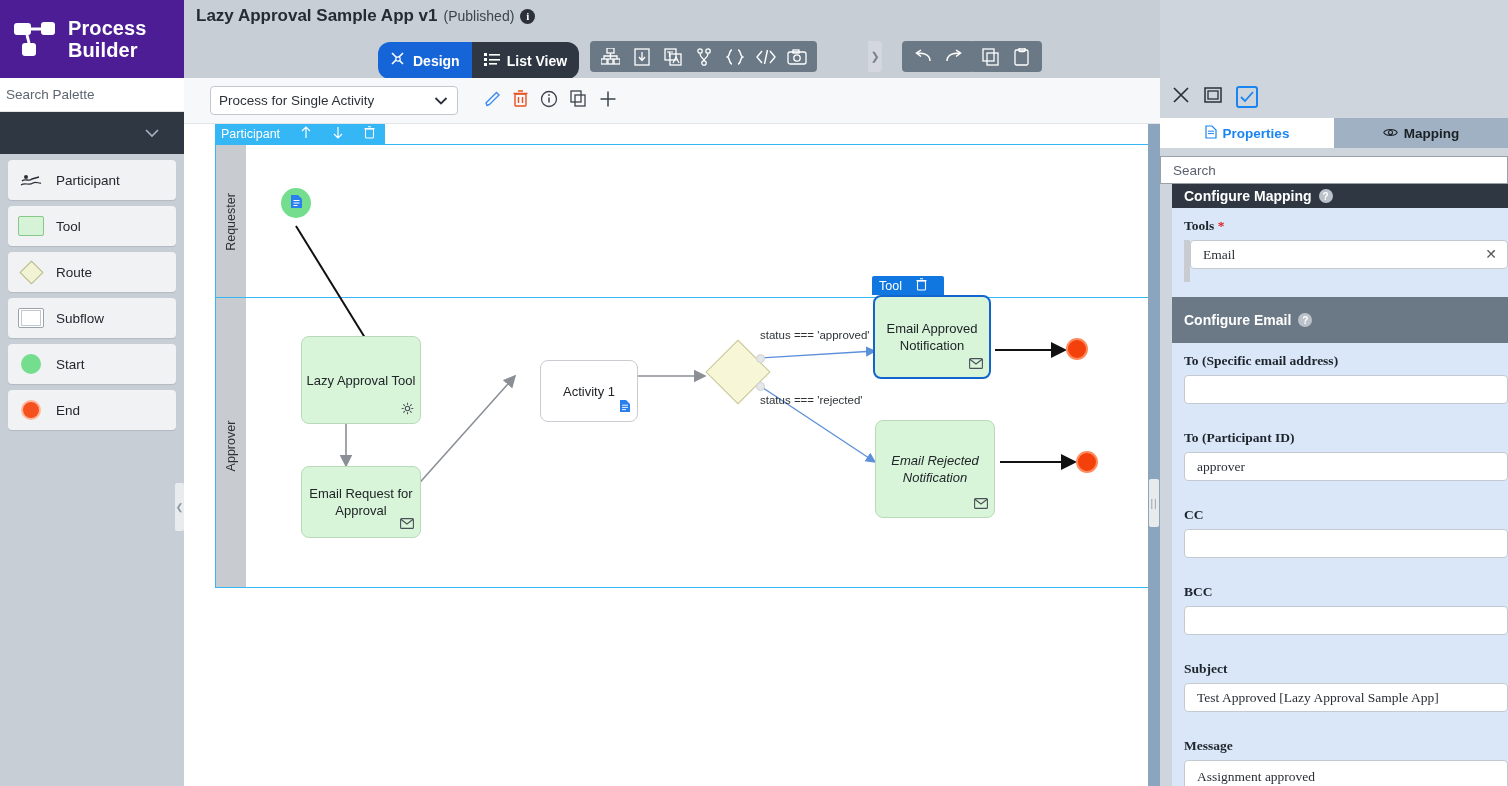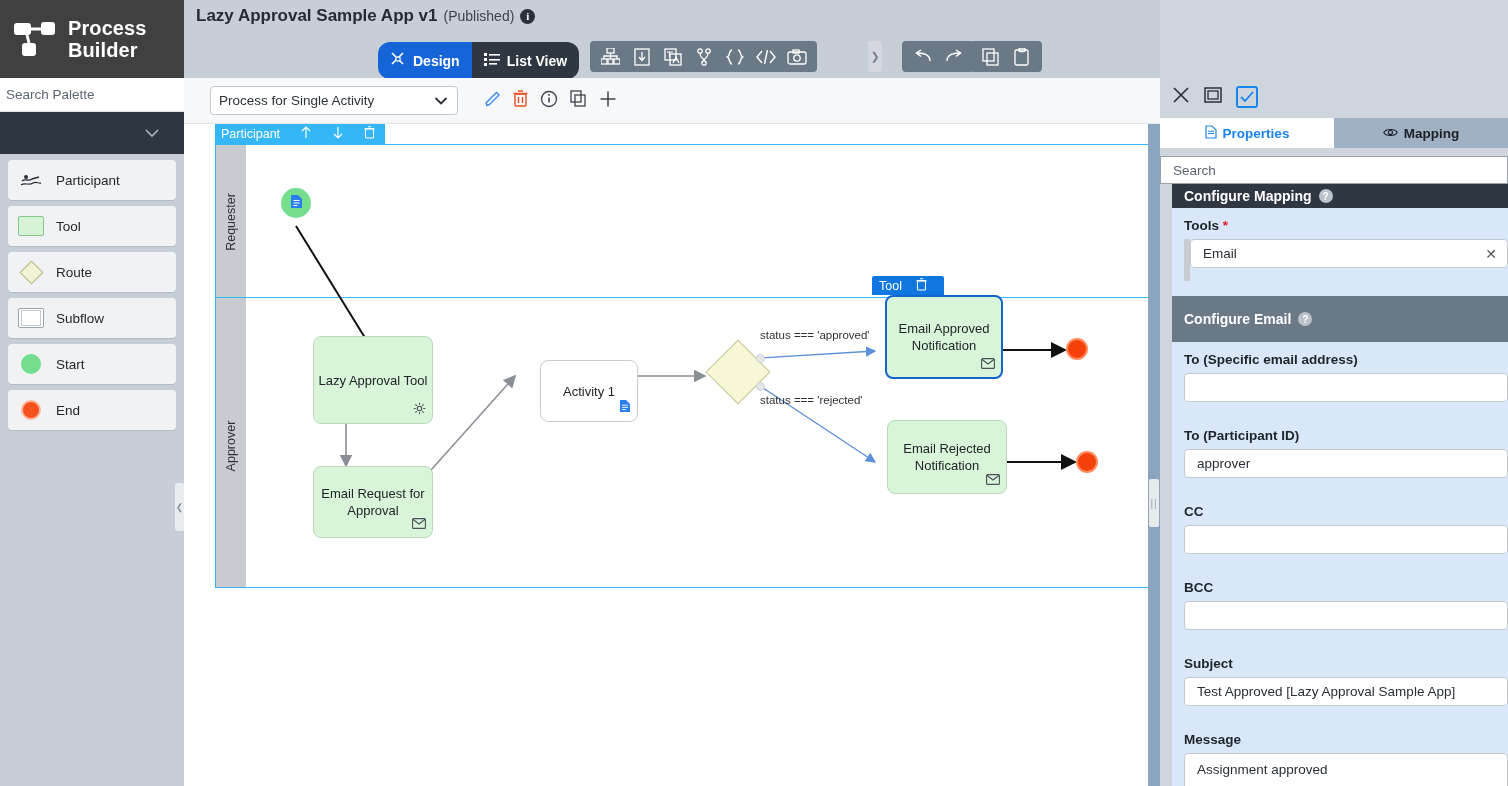--- a/index.html
+++ b/index.html
@@ -12,21 +12,21 @@
     background: #ffffff;
   }
   .app { position: relative; width: 1508px; height: 786px; }
 
   
   .sidebar {
     position: absolute; left: 0; top: 0; width: 184px; height: 786px;
     background: #c7ced6;
   }
   .brand {
-    height: 78px; background: #404040; display: flex; align-items: center;
+    height: 78px; background: #4c1d95; display: flex; align-items: center;
     padding-left: 12px; gap: 10px;
   }
   .brand-logo { width: 46px; height: 44px; flex: 0 0 auto; }
   .brand-text {
     color: #ffffff; font-size: 20px; font-weight: bold; line-height: 22px;
     letter-spacing: .1px;
   }
   .palette-search {
     height: 34px; background: #ffffff; display: flex; align-items: center;
     padding-left: 6px; border-bottom: 1px solid #e3e3e3;
@@ -151,21 +151,21 @@
   .lane-div { position: absolute; left: 0; right: 0; height: 1px; background: #35b6f5; }
   .lane-name {
     position: absolute; width: 120px; text-align: center; font-size: 12.5px;
     color: #2d3238; transform: rotate(-90deg);
   }
   .node {
     position: absolute; border-radius: 8px; display: flex; align-items: center;
     justify-content: center; text-align: center; font-size: 13px; color: #212529;
     line-height: 17px;
   }
-  .node-tool { background: #d8f5d9; border: 1px solid #b9d9ba; margin-left: 12px; }
+  .node-tool { background: #d8f5d9; border: 1px solid #b9d9ba; }
   .node-act { background: #ffffff; border: 1px solid #c8ccd0; }
   .node-badge {
     position: absolute; height: 19px; background: #1177e0; color: #fff;
     font-size: 12.5px; display: flex; align-items: center; gap: 14px;
     padding: 0 7px; border-radius: 2px 2px 0 0;
   }
   .node-sel { border: 2px solid #1165cc !important; }
   .node-ic { position: absolute; right: 6px; bottom: 4px; }
   .diamond {
     position: absolute; width: 46px; height: 46px; background: #f7f7d8;
@@ -234,21 +234,21 @@
   }
   .sec-gray {
     background: #6b7986; color: #fff; font-size: 14px; font-weight: bold;
     height: 46px; display: flex; align-items: center; gap: 7px; padding-left: 12px;
   }
   .qmark {
     width: 14px; height: 14px; border-radius: 50%; background: #bcc2c9; color: #fff;
     font-size: 10px; font-weight: bold; display: flex; align-items: center;
     justify-content: center;
   }
-  .fld { padding: 10px 0 16px 12px; }
+  .fld { padding: 10px 0 16px 12px; font-family: Liberation Serif, serif; }
   .fld-label { font-size: 13.5px; font-weight: bold; color: #1e242b; margin-bottom: 6px; }
   .req { color: #e02020; }
   .fld-input {
     height: 29px; background: #fff; border: 1px solid #c5cad0; border-radius: 4px;
     display: flex; align-items: center; padding: 0 8px 0 12px; font-size: 13.5px;
     color: #2a2f36; position: relative; margin-right: 0;
   }
   .fld-input .clear { position: absolute; right: 10px; color: #555; font-size: 14px; }
   .fld-textarea {
     height: 60px; background: #fff; border: 1px solid #c5cad0; border-radius: 4px;
@@ -647,21 +647,21 @@
       <div class="node node-tool node-sel" style="left:658px; top:171px; width:118px; height:84px;">
         <span>Email Approved Notification</span>
         <span class="node-ic">
           <svg width="14" height="11" viewBox="0 0 14 11">
               <rect x="0.6" y="0.6" width="12.8" height="9.8" rx="1" fill="none" stroke="#4a5058" stroke-width="1.1"></rect>
               <path d="M0.8 1.2 L7 6 L13.2 1.2" fill="none" stroke="#4a5058" stroke-width="1.1"></path>
             </svg>
         </span>
       </div>
 
-      <div class="node node-tool" style="left:660px; top:296px; width:120px; height:74px;">
+      <div class="node node-tool" style="left:660px; top:296px; width:120px; height:98px;font-style:italic;">
         <span>Email Rejected Notification</span>
         <span class="node-ic">
           <svg width="14" height="11" viewBox="0 0 14 11">
               <rect x="0.6" y="0.6" width="12.8" height="9.8" rx="1" fill="none" stroke="#4a5058" stroke-width="1.1"></rect>
               <path d="M0.8 1.2 L7 6 L13.2 1.2" fill="none" stroke="#4a5058" stroke-width="1.1"></path>
             </svg>
         </span>
       </div>
 
       <div class="circ-end" style="left:851px; top:214px;"></div>

